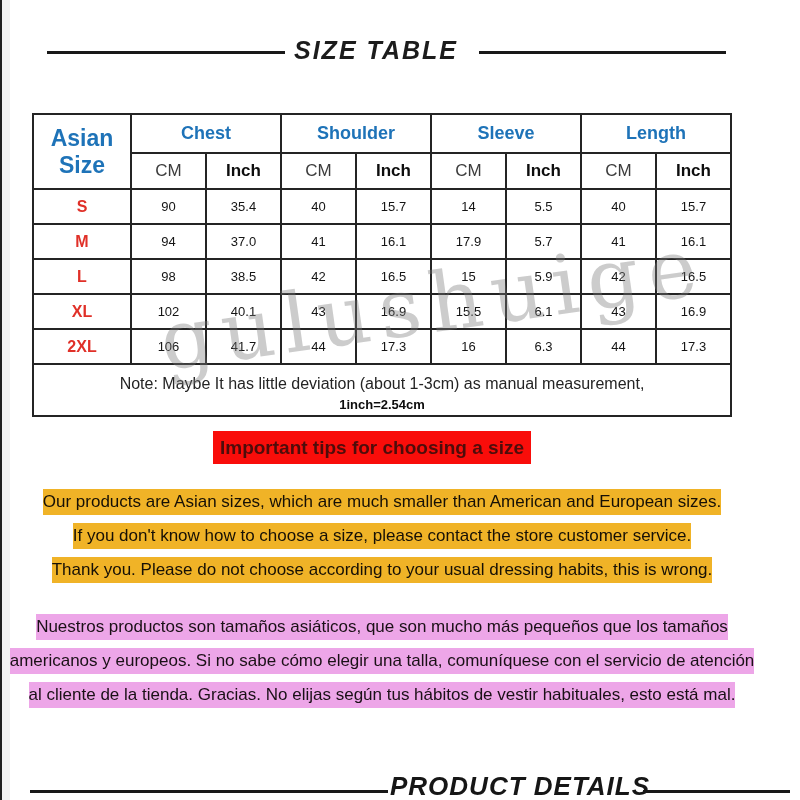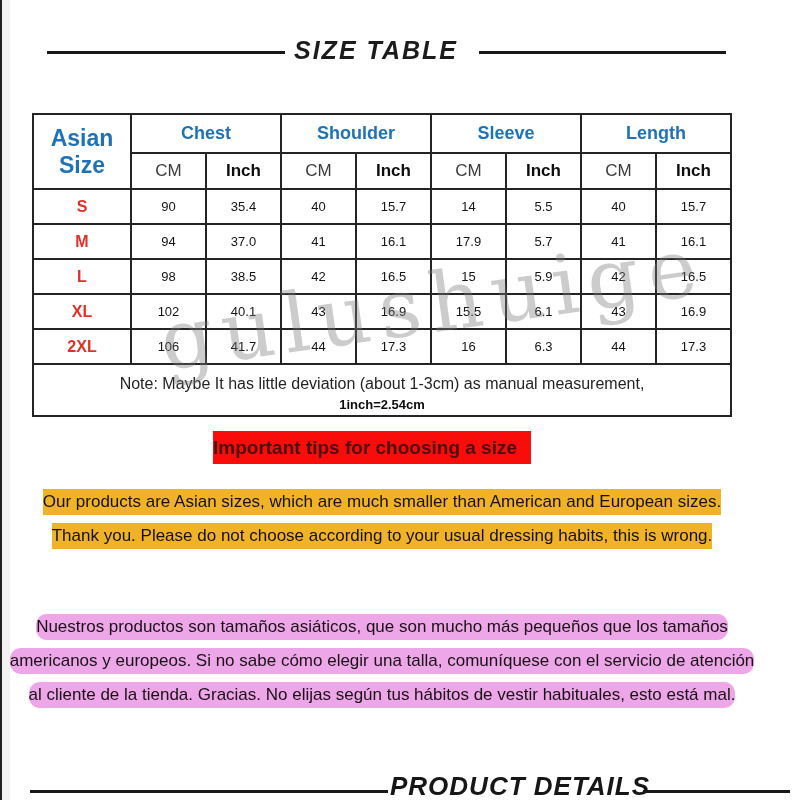--- a/index.html
+++ b/index.html
@@ -85,39 +85,40 @@
 
   
   .tips-heading {
     position: absolute; left: 213px; top: 431px;
     width: 318px; height: 33px;
     background: #f90d0a;
     color: #4d0d0b;
     font-size: 19px;
     font-weight: 600;
     line-height: 33px;
+    text-align: center;
     white-space: nowrap;
     z-index: 2;
   }
   .tips-group {
     position: absolute; left: 0; width: 764px;
     text-align: center; z-index: 2;
   }
   .tips-group.english { top: 489px; }
   .tips-group.spanish { top: 614px; }
   .tips-line { margin-bottom: 8px; }
   .tips-line span {
     display: inline-block;
     padding: 3px 0;
     font-size: 17px;
     color: #161006;
     white-space: nowrap;
   }
   .english .tips-line span { background: #f0b327; }
-  .spanish .tips-line span { background: #eda6e8; color: #1a1016; border-radius: 11px; }
+  .spanish .tips-line span { background: #eda6e8; color: #1a1016; }
 
   
   .footer-rule { position: absolute; height: 3px; background: #181818; }
   .footer-rule-left  { left: 30px;  top: 790px; width: 358px; }
   .footer-rule-right { left: 643px; top: 790px; width: 147px; }
   .footer-title {
     position: absolute; left: 390px; top: 771px; width: 240px;
     text-align: center;
     font-style: italic;
     font-weight: 600;
@@ -232,20 +233,21 @@
     </tr>
   </tbody>
 </table>
 
 <div class="watermark">gulushuige</div>
 
 <div class="tips-heading">Important tips for choosing a size</div>
 
 <div class="tips-group english">
   <div class="tips-line"><span>Our products are Asian sizes, which are much smaller than American and European sizes.</span></div>
+  <div class="tips-line"><span>If you don't know how to choose a size, please contact the store customer service.</span></div>
   <div class="tips-line"><span>Thank you. Please do not choose according to your usual dressing habits, this is wrong.</span></div>
 </div>
 
 <div class="tips-group spanish">
   <div class="tips-line"><span>Nuestros productos son tamaños asiáticos, que son mucho más pequeños que los tamaños</span></div>
   <div class="tips-line"><span>americanos y europeos. Si no sabe cómo elegir una talla, comuníquese con el servicio de atención</span></div>
   <div class="tips-line"><span>al cliente de la tienda. Gracias. No elijas según tus hábitos de vestir habituales, esto está mal.</span></div>
 </div>
 
 <div class="footer-rule footer-rule-left"></div>

